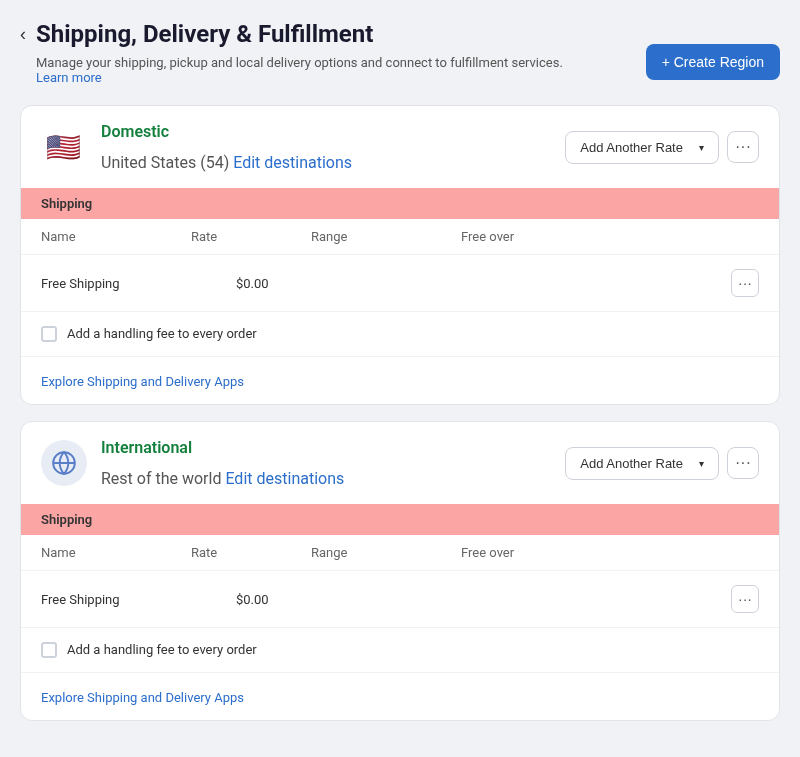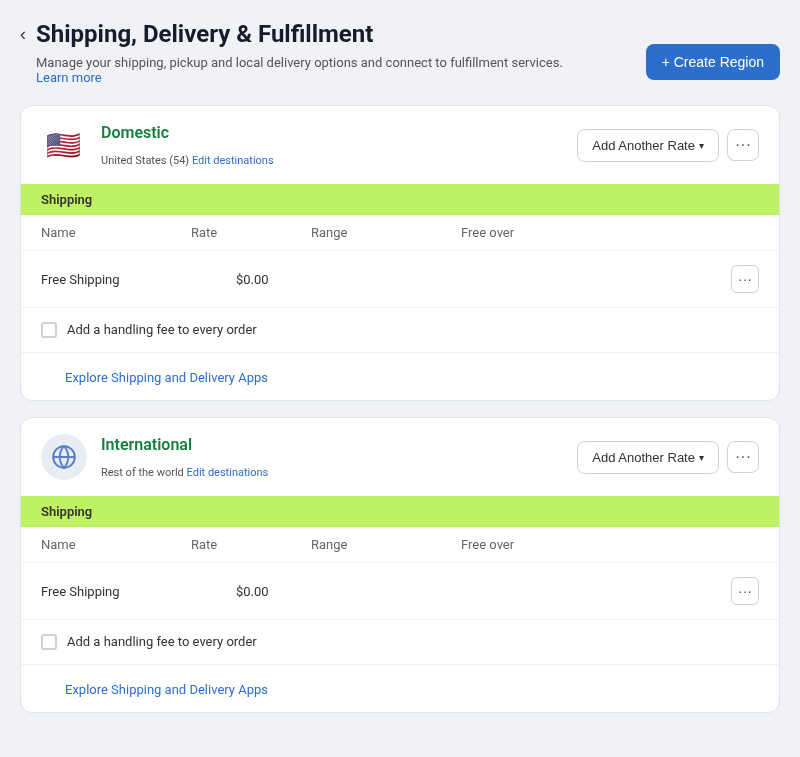--- a/index.html
+++ b/index.html
@@ -100,21 +100,21 @@
       display: flex;
       align-items: center;
       justify-content: center;
     }
     .region-name {
       font-size: 16px;
       font-weight: 600;
       color: #15803d;
     }
     .region-sub {
-      font-size: 11px;
+      font-size: 16px;
       color: #555;
       margin-top: 12px;
     }
     .region-sub a {
       color: #2c6ecb;
       text-decoration: none;
     }
     .card-actions {
       display: flex;
       align-items: center;
@@ -123,37 +123,37 @@
     .add-rate-btn {
       background: white;
       border: 1px solid #cdd2da;
       border-radius: 8px;
       padding: 8px 14px;
       font-size: 13px;
       color: #333;
       cursor: pointer;
       display: flex;
       align-items: center;
-      gap: 4px;
+      gap: 16px;
     }
     .more-btn {
       width: 32px;
       height: 32px;
       border: 1px solid #cdd2da;
       border-radius: 8px;
       background: white;
       cursor: pointer;
       display: flex;
       align-items: center;
       justify-content: center;
       font-size: 16px;
       color: #555;
     }
     .shipping-section-header {
-      background: #bef264;
+      background: #fca5a5;
       padding: 8px 20px;
       font-size: 13px;
       font-weight: 600;
       color: #333;
     }
     .table-header {
       display: grid;
       grid-template-columns: 150px 120px 150px 1fr;
       padding: 10px 20px;
       font-size: 13px;
@@ -201,21 +201,20 @@
       cursor: pointer;
       flex-shrink: 0;
     }
     .explore-link-row {
       padding: 14px 20px;
     }
     .explore-link {
       color: #2c6ecb;
       text-decoration: none;
       font-size: 13px;
-      margin-left: 24px;
     }
     .chevron-down {
       font-size: 10px;
     }
   </style>
 </head>
 <body>
 
 <div class="page-container">
 

